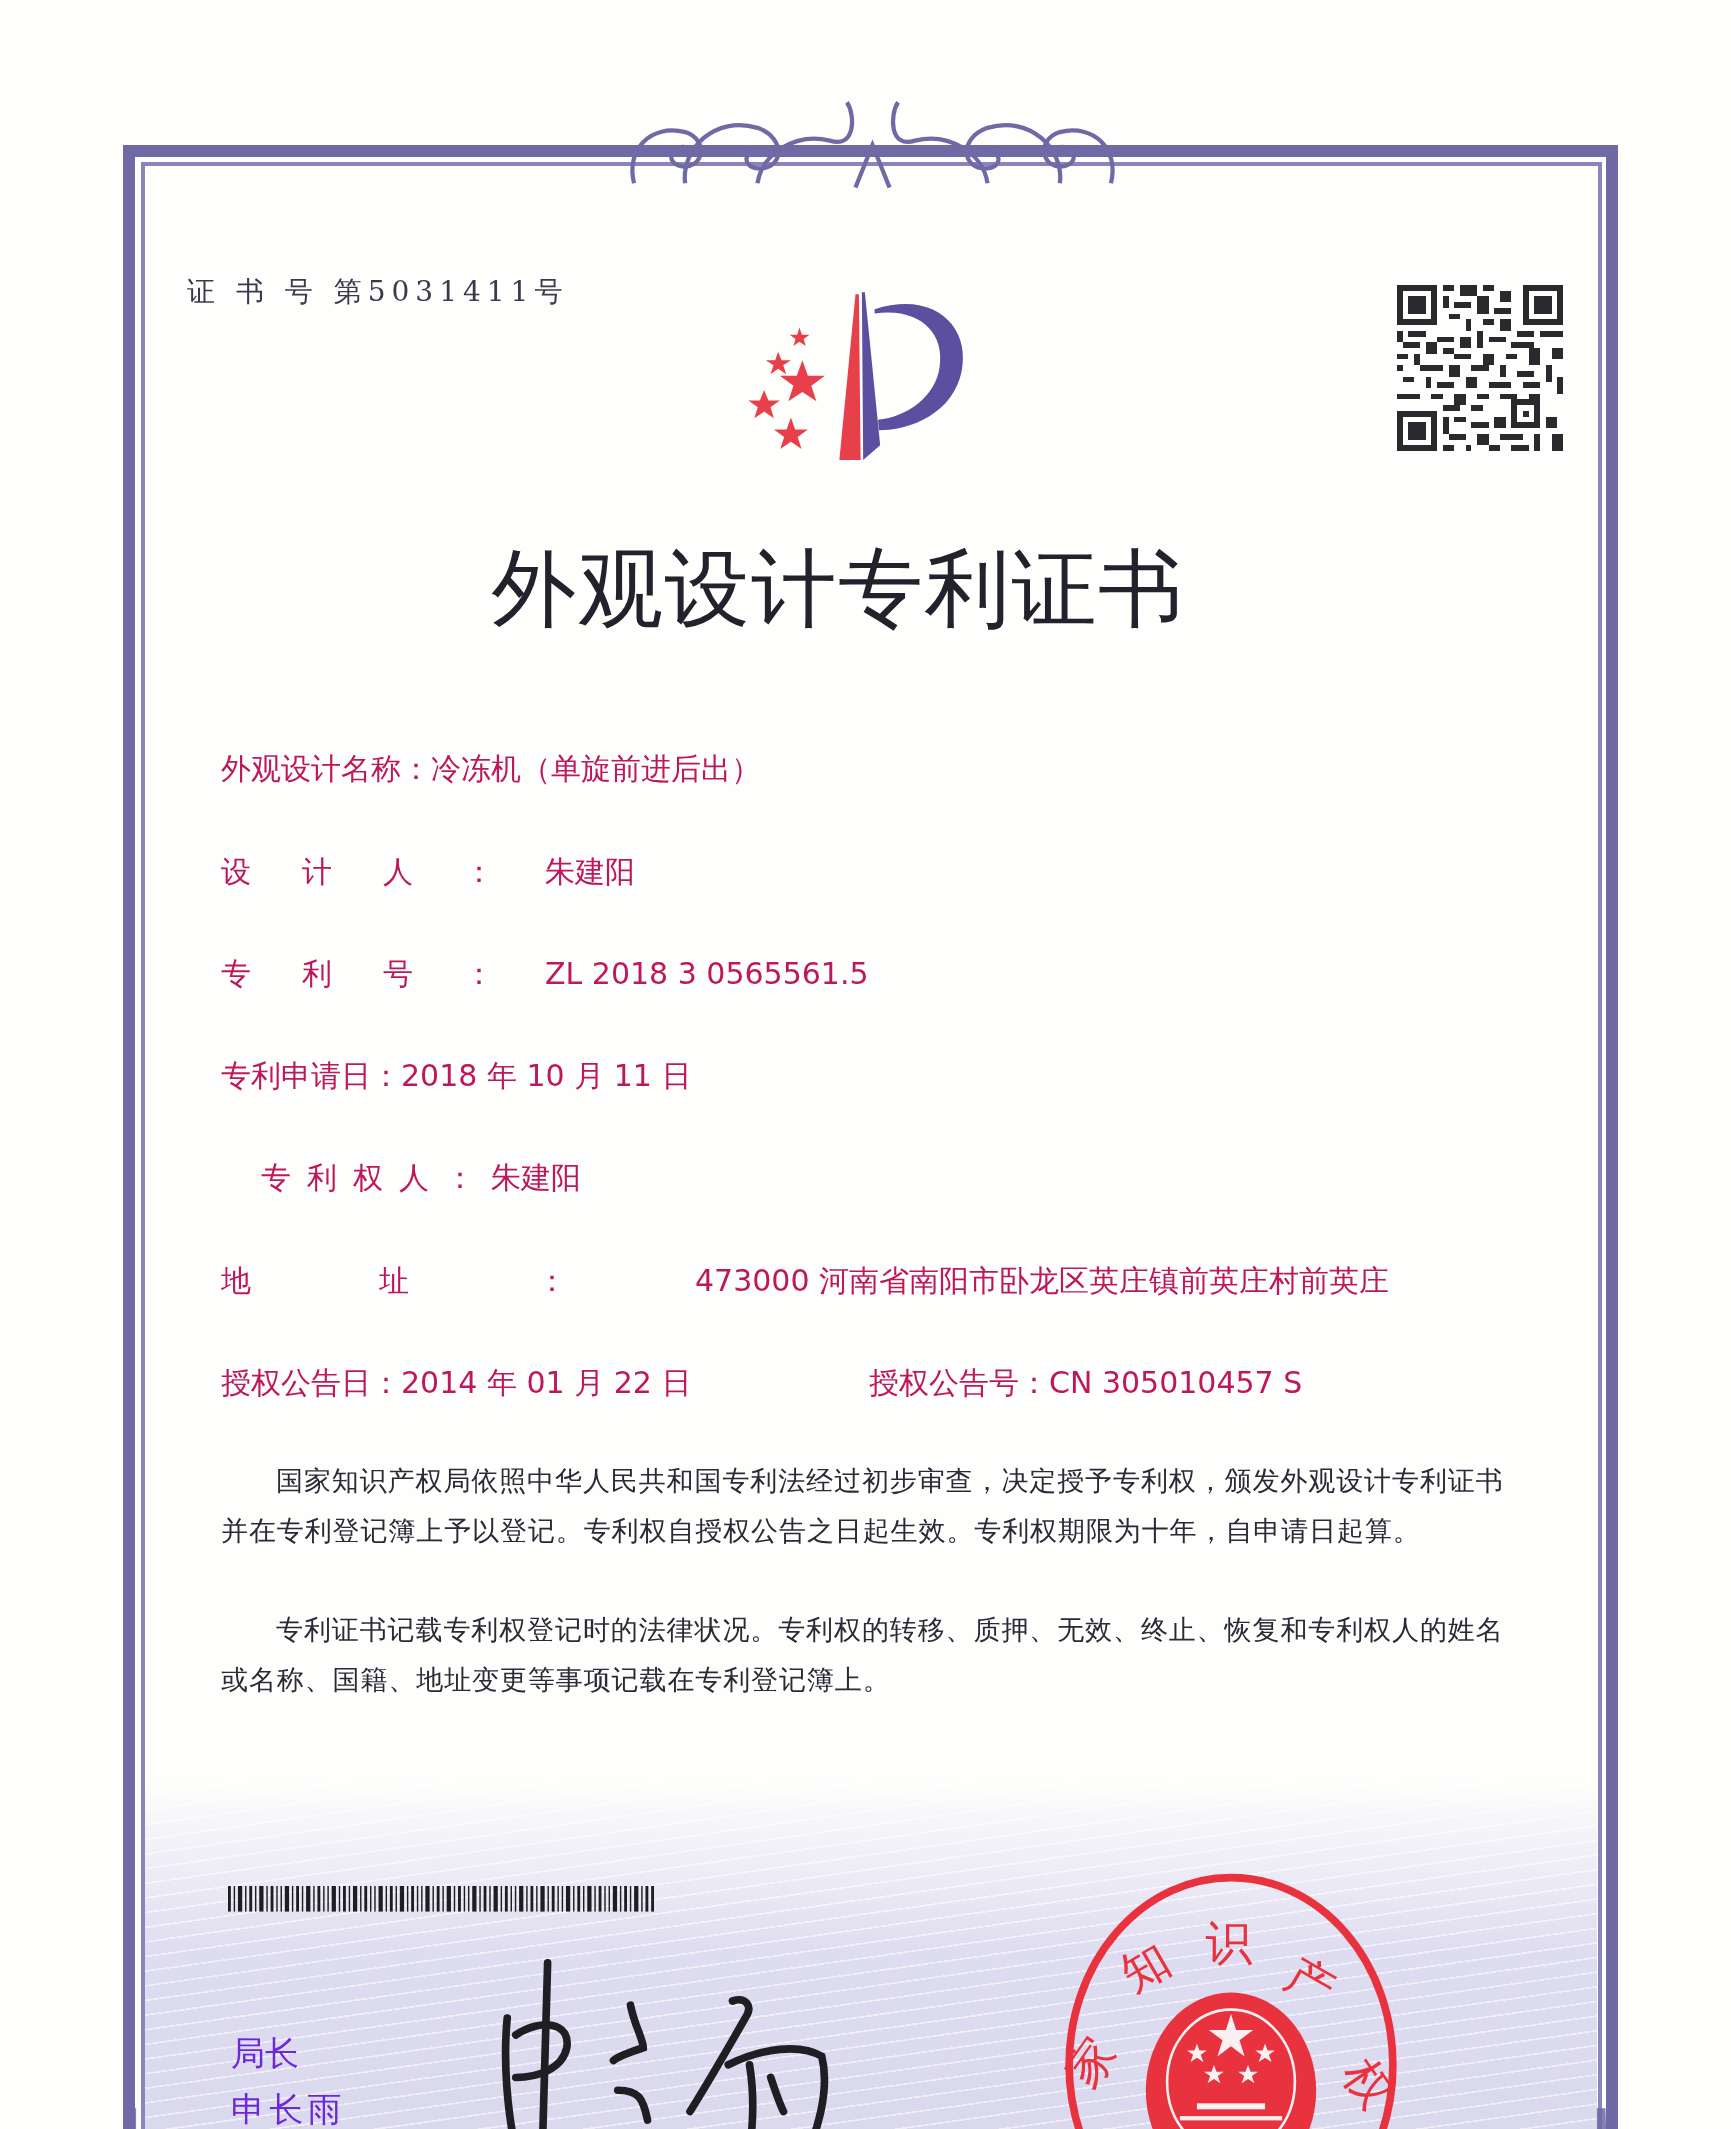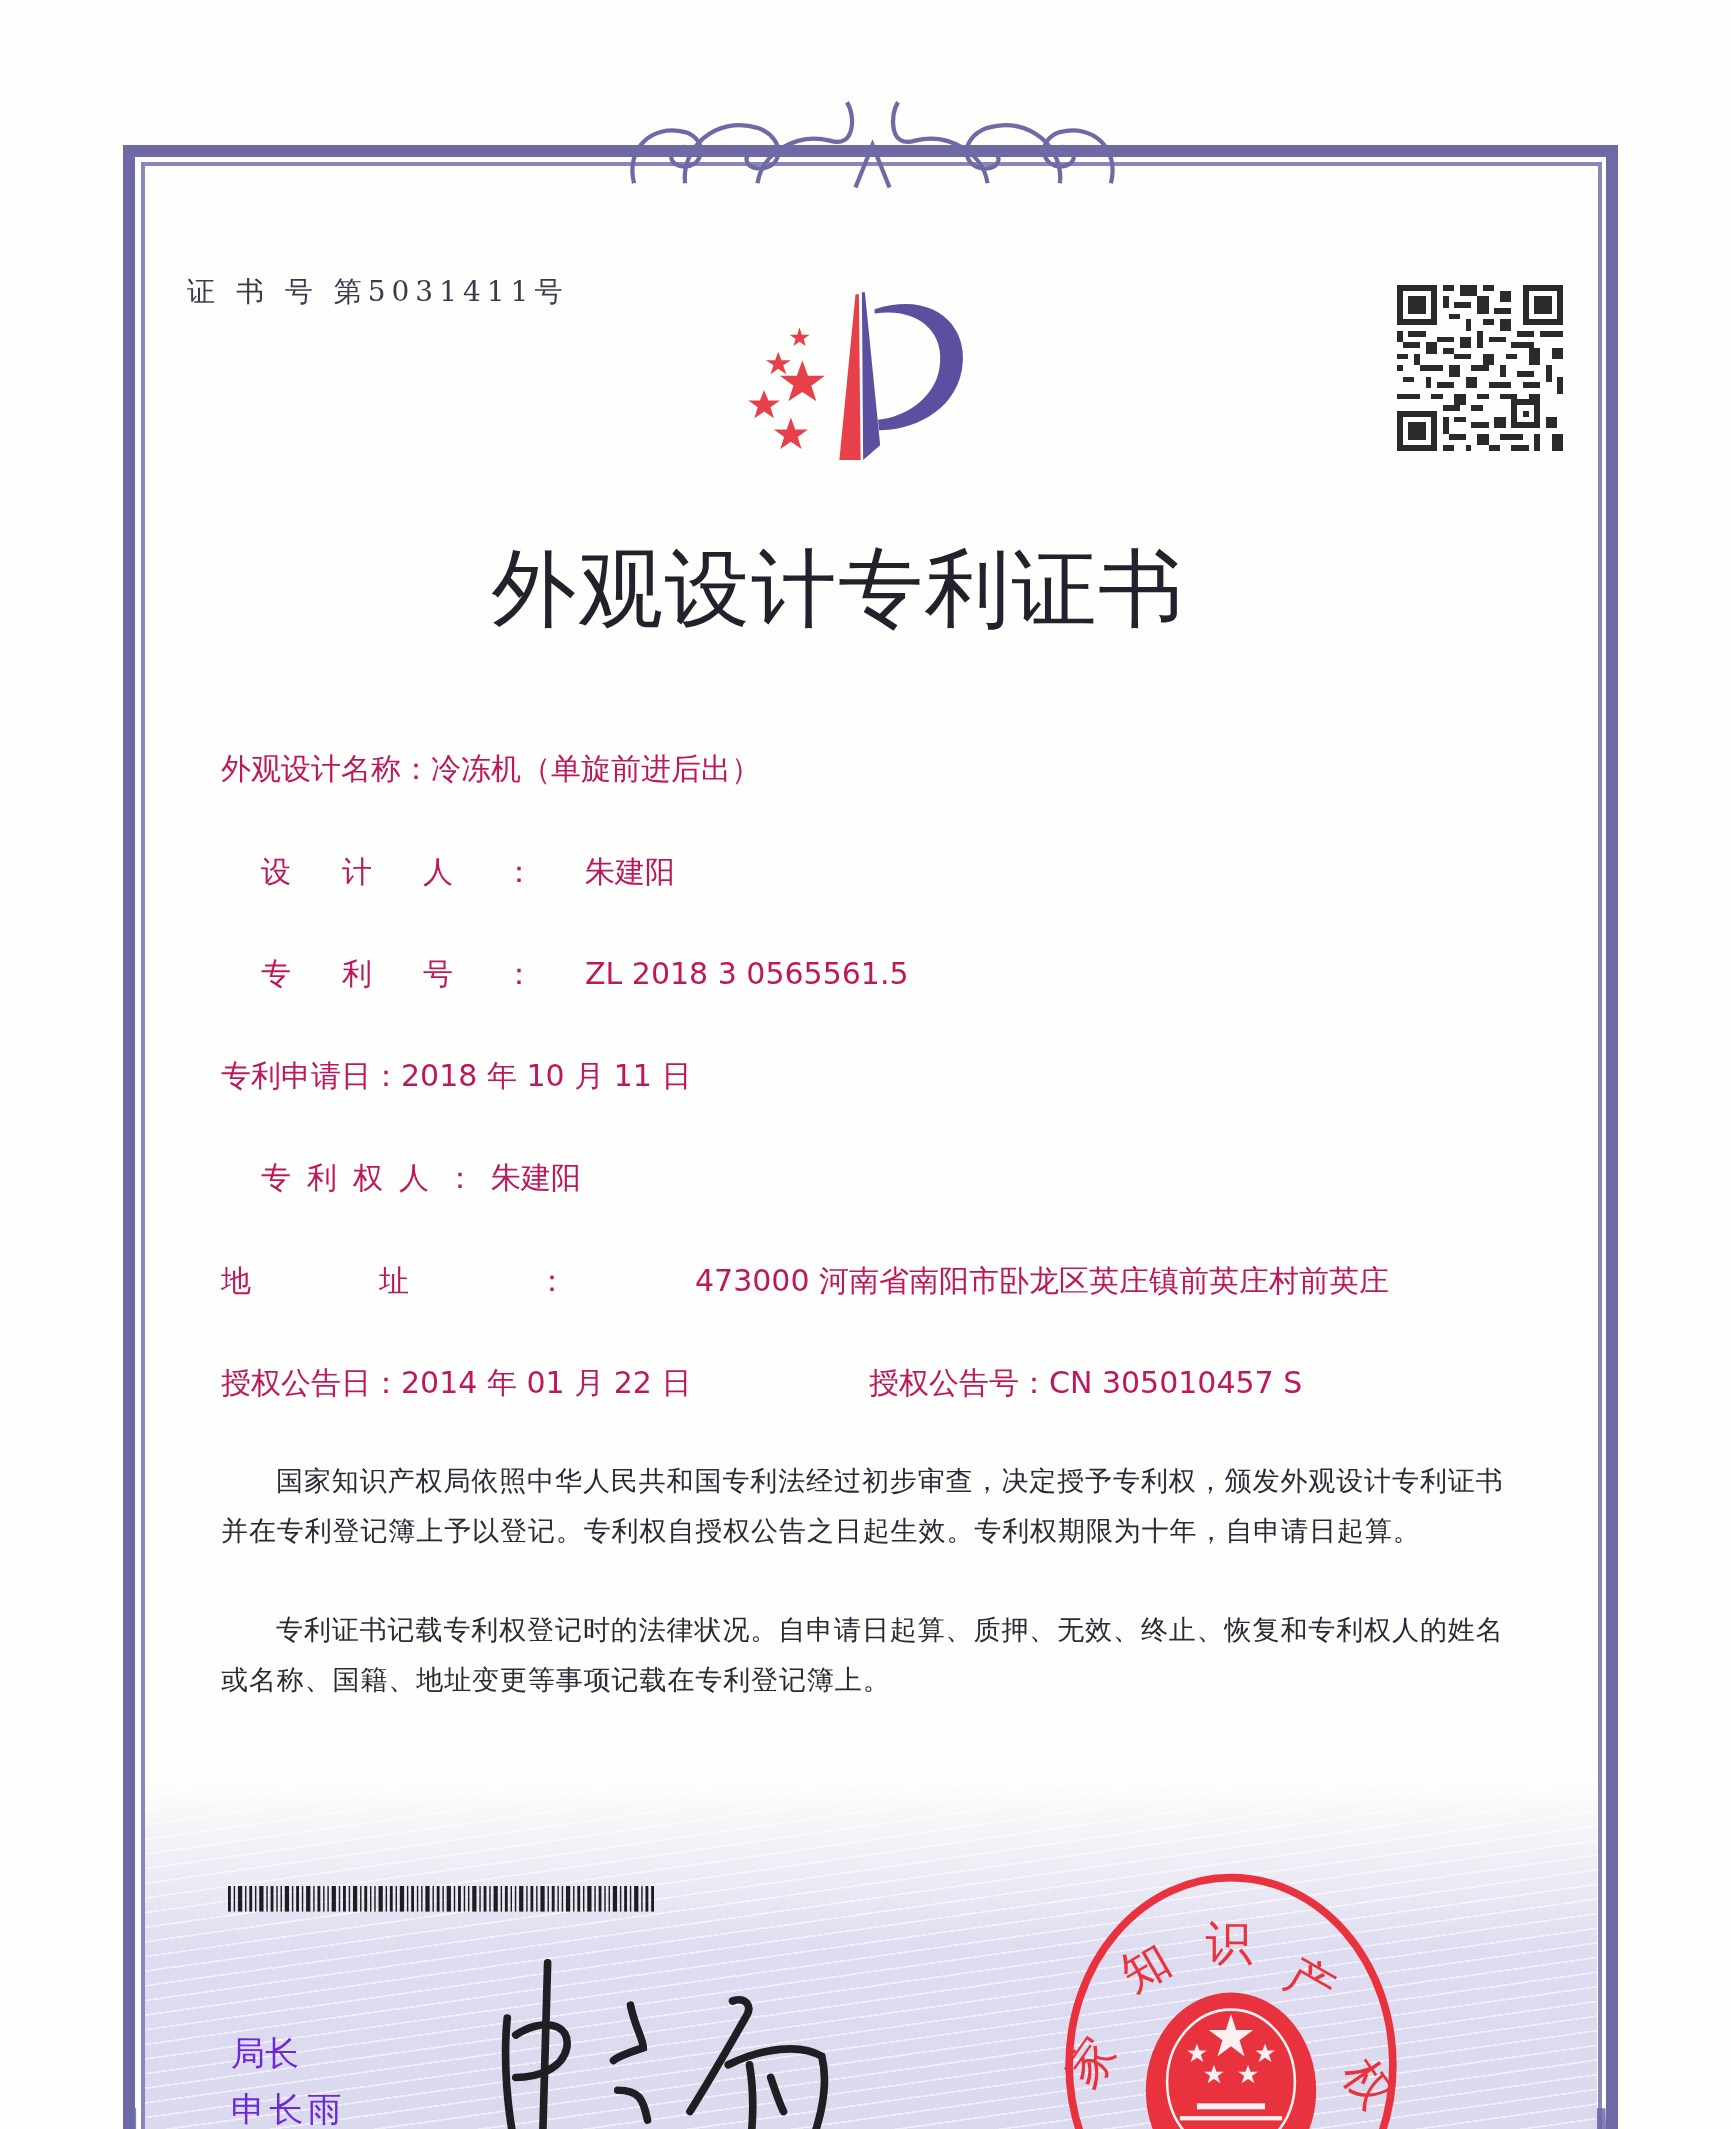--- a/index.html
+++ b/index.html
@@ -59,21 +59,21 @@
   .field .label { display: inline-block; }
   .field .value { display: inline-block; }
   .f-name   { top: 749px; }
   .f-design { top: 852px; }
   .f-patno  { top: 954px; }
   .f-appdt  { top: 1056px; }
   .f-owner  { top: 1158px; }
   .f-addr   { top: 1261px; }
   .f-grant  { top: 1363px; }
   .f-pubno  { position: absolute; left: 869px; top: 1363px; }
-  .spread-2 { letter-spacing: 51px; margin-left: 40px; }
+  .spread-2 { letter-spacing: 51px; }
   .spread-3 { letter-spacing: 16px; margin-left: 40px; }
 
   .para {
     position: absolute; left: 221px; width: 1303px;
     font-family: "DejaVu Sans", "Liberation Sans", sans-serif;
     font-size: 27px; line-height: 50px; color: #2a2935;
     text-indent: 55px; letter-spacing: 0.9px;
   }
   .para-1 { top: 1456px; }
   .para-2 { top: 1605px; }
@@ -244,21 +244,21 @@
     <span class="label" style="letter-spacing:128px">地址：</span><span class="value">473000 河南省南阳市卧龙区英庄镇前英庄村前英庄</span>
   </div>
   <div class="field f-grant">
     <span class="label">授权公告日：</span><span class="value">2014 年 01 月 22 日</span>
   </div>
   <div class="field f-pubno">
     <span class="label">授权公告号：</span><span class="value">CN 305010457 S</span>
   </div>
 
   <div class="para para-1">国家知识产权局依照中华人民共和国专利法经过初步审查，决定授予专利权，颁发外观设计专利证书并在专利登记簿上予以登记。专利权自授权公告之日起生效。专利权期限为十年，自申请日起算。</div>
-  <div class="para para-2">专利证书记载专利权登记时的法律状况。自申请日起算、质押、无效、终止、恢复和专利权人的姓名或名称、国籍、地址变更等事项记载在专利登记簿上。</div>
+  <div class="para para-2">专利证书记载专利权登记时的法律状况。专利权的转移、质押、无效、终止、恢复和专利权人的姓名或名称、国籍、地址变更等事项记载在专利登记簿上。</div>
 
   <svg class="barcode" viewBox="0 0 300 18" preserveAspectRatio="none">
     <g fill="#1e1e22">
       <rect x="0" y="0" width="2" height="18"></rect>
         <rect x="4" y="0" width="1" height="18"></rect>
         <rect x="7" y="0" width="3" height="18"></rect>
       <rect x="12" y="0" width="1" height="18"></rect>
         <rect x="15" y="0" width="2" height="18"></rect>
         <rect x="19" y="0" width="1" height="18"></rect>
       <rect x="22" y="0" width="3" height="18"></rect>

